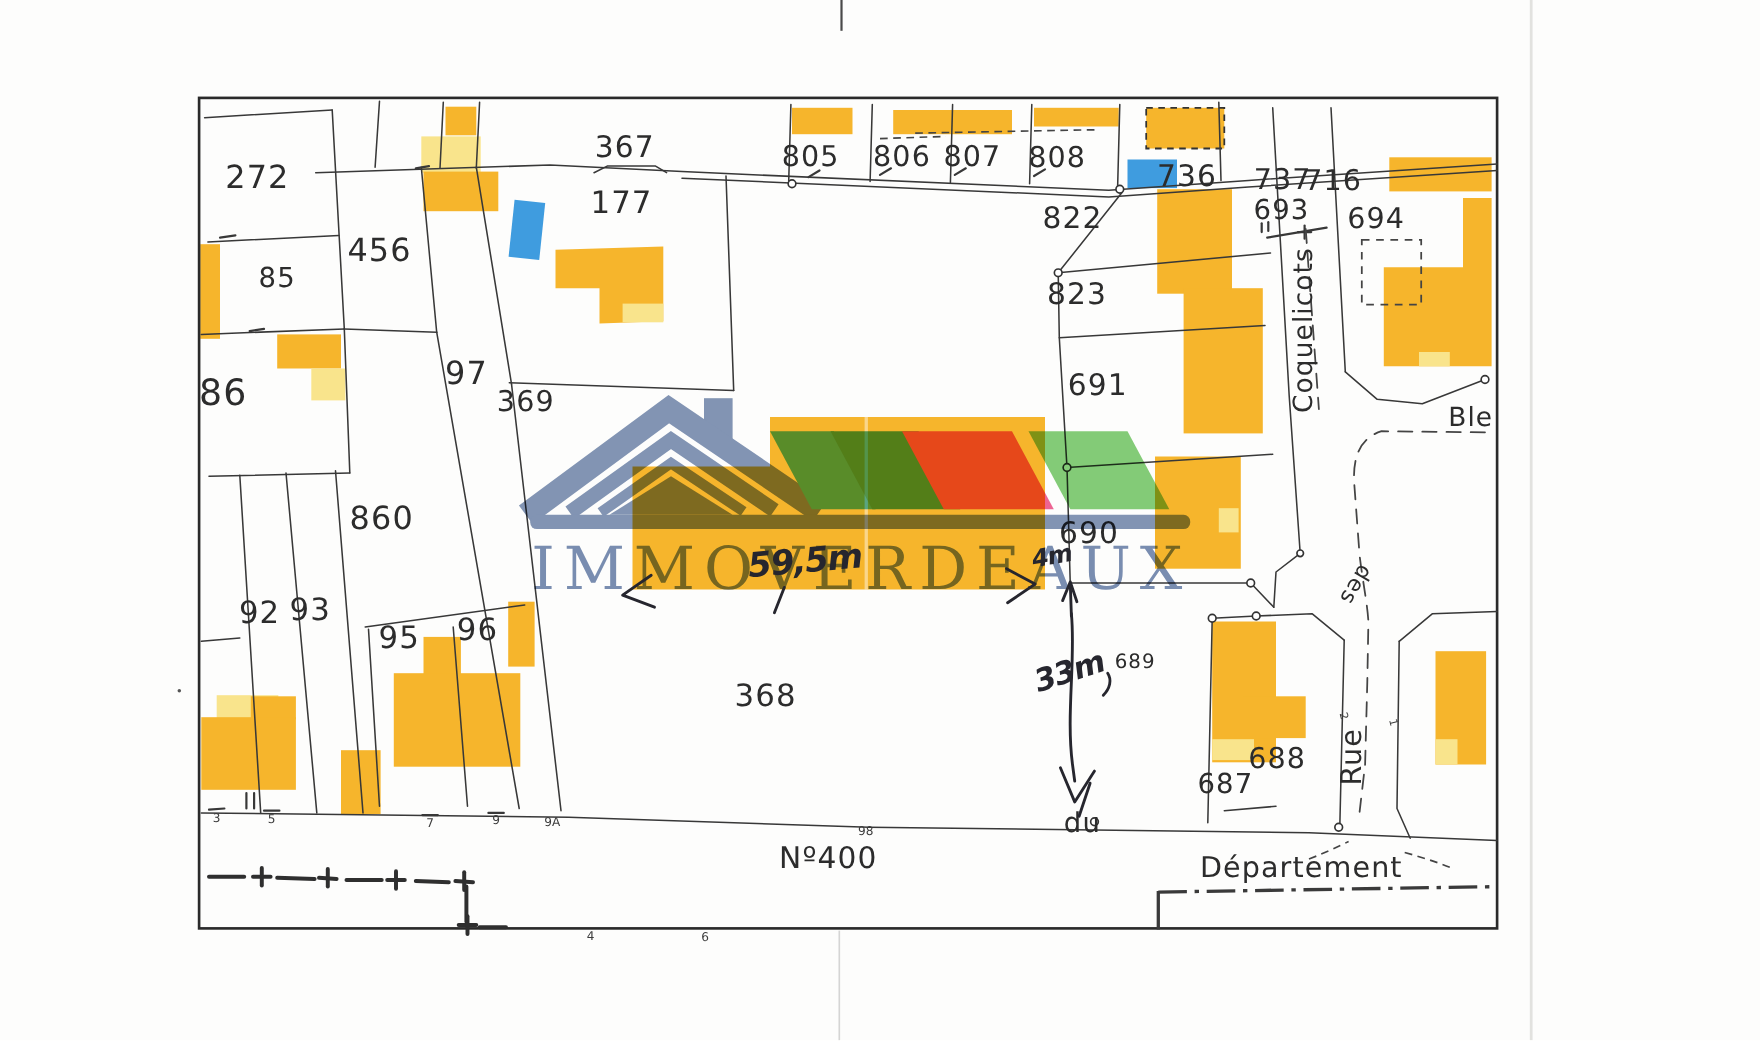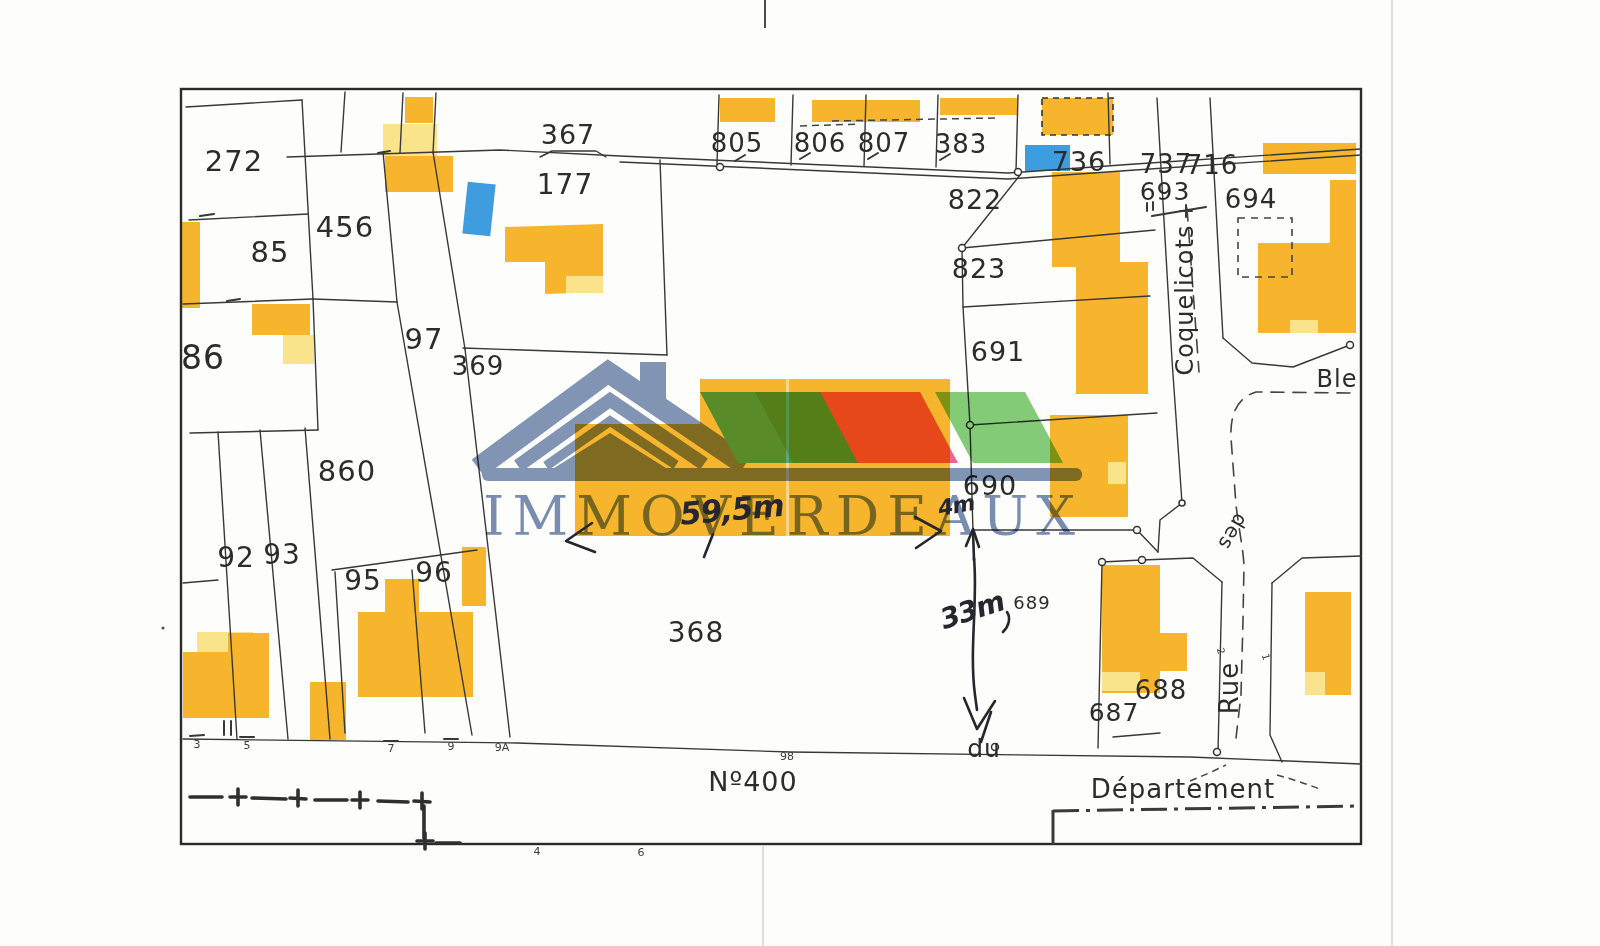--- a/index.html
+++ b/index.html
@@ -199,36 +199,36 @@
     </g>
 
     <g>
       <path d="M765,0 L765,28" stroke="#4a4a4a" stroke-width="2"></path>
       <path d="M763,846 L763,946" stroke="#9a9a9a" stroke-width="1.5" opacity="0.4"></path>
       <path d="M1392,0 L1392,946" stroke="#e2e2df" stroke-width="2.5"></path>
     </g>
   </svg>
 
   <span class="lbl" style="left:234px;top:161px;font-size:29px">272</span>
-  <span class="lbl" style="left:270px;top:252px;font-size:29px">85</span>
+  <span class="lbl" style="left:252px;top:252px;font-size:25px">85</span>
   <span class="lbl" style="left:203px;top:357px;font-size:33px">86</span>
   <span class="lbl" style="left:345px;top:227px;font-size:29px">456</span>
   <span class="lbl" style="left:424px;top:339px;font-size:29px">97</span>
   <span class="lbl" style="left:478px;top:366px;font-size:26px">369</span>
   <span class="lbl" style="left:347px;top:471px;font-size:29px">860</span>
   <span class="lbl" style="left:236px;top:557px">92</span>
   <span class="lbl" style="left:282px;top:554px">93</span>
   <span class="lbl" style="left:363px;top:580px">95</span>
   <span class="lbl" style="left:434px;top:572px">96</span>
   <span class="lbl" style="left:565px;top:184px">177</span>
   <span class="lbl" style="left:568px;top:134px;font-size:27px">367</span>
   <span class="lbl" style="left:737px;top:143px;font-size:26px">805</span>
   <span class="lbl" style="left:820px;top:143px;font-size:26px">806</span>
   <span class="lbl" style="left:884px;top:143px;font-size:26px">807</span>
-  <span class="lbl" style="left:961px;top:144px;font-size:26px">383</span>
+  <span class="lbl" style="left:961px;top:144px;font-size:26px">808</span>
   <span class="lbl" style="left:1079px;top:161px;font-size:27px">736</span>
   <span class="lbl" style="left:1166px;top:164px;font-size:26px">737</span>
   <span class="lbl" style="left:1212px;top:165px;font-size:26px">716</span>
   <span class="lbl" style="left:1165px;top:191px;font-size:25px">693</span>
   <span class="lbl" style="left:1251px;top:199px;font-size:26px">694</span>
   <span class="lbl" style="left:975px;top:199px;font-size:27px">822</span>
   <span class="lbl" style="left:979px;top:268px;font-size:27px">823</span>
   <span class="lbl" style="left:998px;top:351px;font-size:27px">691</span>
   <span class="lbl" style="left:990px;top:485px;font-size:27px">690</span>
   <span class="lbl" style="left:1032px;top:602px;font-size:18px">689</span>

